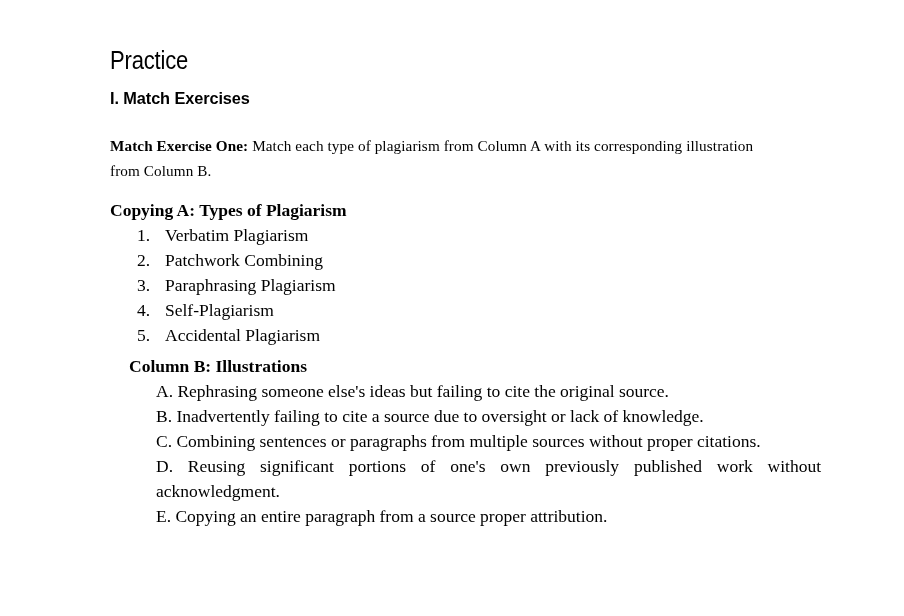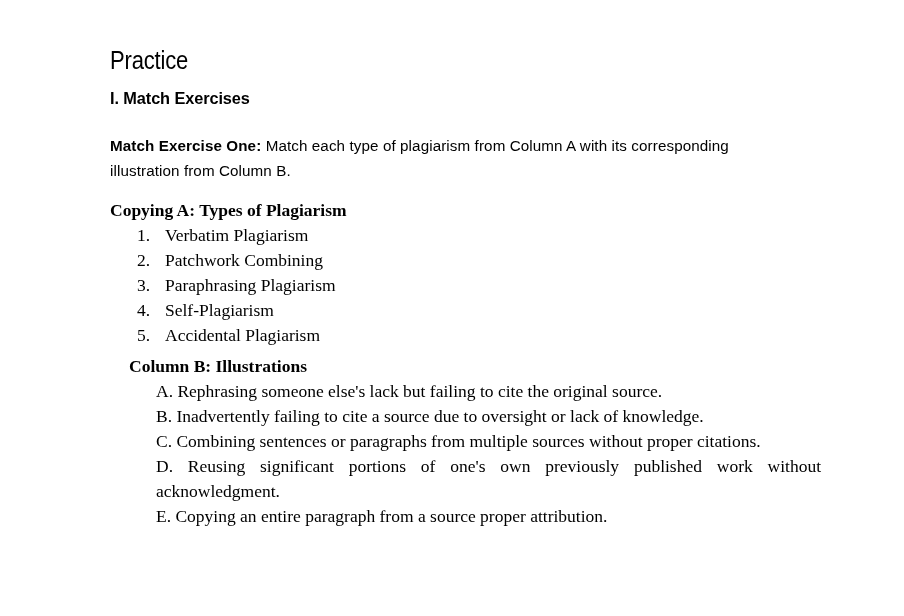--- a/index.html
+++ b/index.html
@@ -54,21 +54,21 @@
     transform-origin: left top;
     white-space: nowrap;
   }
 
   
   .instruction {
     position: absolute;
     left: 110px;
     top: 118px;
     width: 648px;
-    font-family: Liberation Sans, sans-serif;
+    font-family: Liberation Serif, serif;
     font-size: 15.2px;
     font-weight: 400;
     line-height: 25px;
     text-align: left;
     letter-spacing: 0.1px;
   }
   .instruction .lead {
     font-weight: 700;
   }
 
@@ -165,21 +165,21 @@
       </li>
       <li>
         <span class="num">5.</span><span>Accidental Plagiarism</span>
       </li>
     </ol>
   </div>
 
   <div class="column-block" id="column-b-block">
     <div class="column-heading">Column B: Illustrations</div>
     <ol class="lettered-list">
-      <li class="single-line">A. Rephrasing someone else's lack but failing to cite the original source.</li>
+      <li class="single-line">A. Rephrasing someone else's ideas but failing to cite the original source.</li>
       <li class="single-line">B. Inadvertently failing to cite a source due to oversight or lack of knowledge.</li>
       <li>C. Combining sentences or paragraphs from multiple sources without proper citations.</li>
       <li>D. Reusing significant portions of one's own previously published work without acknowledgment.</li>
       <li class="single-line">E. Copying an entire paragraph from a source proper attribution.</li>
     </ol>
   </div>
 
 </div>
 
 </body></html>

